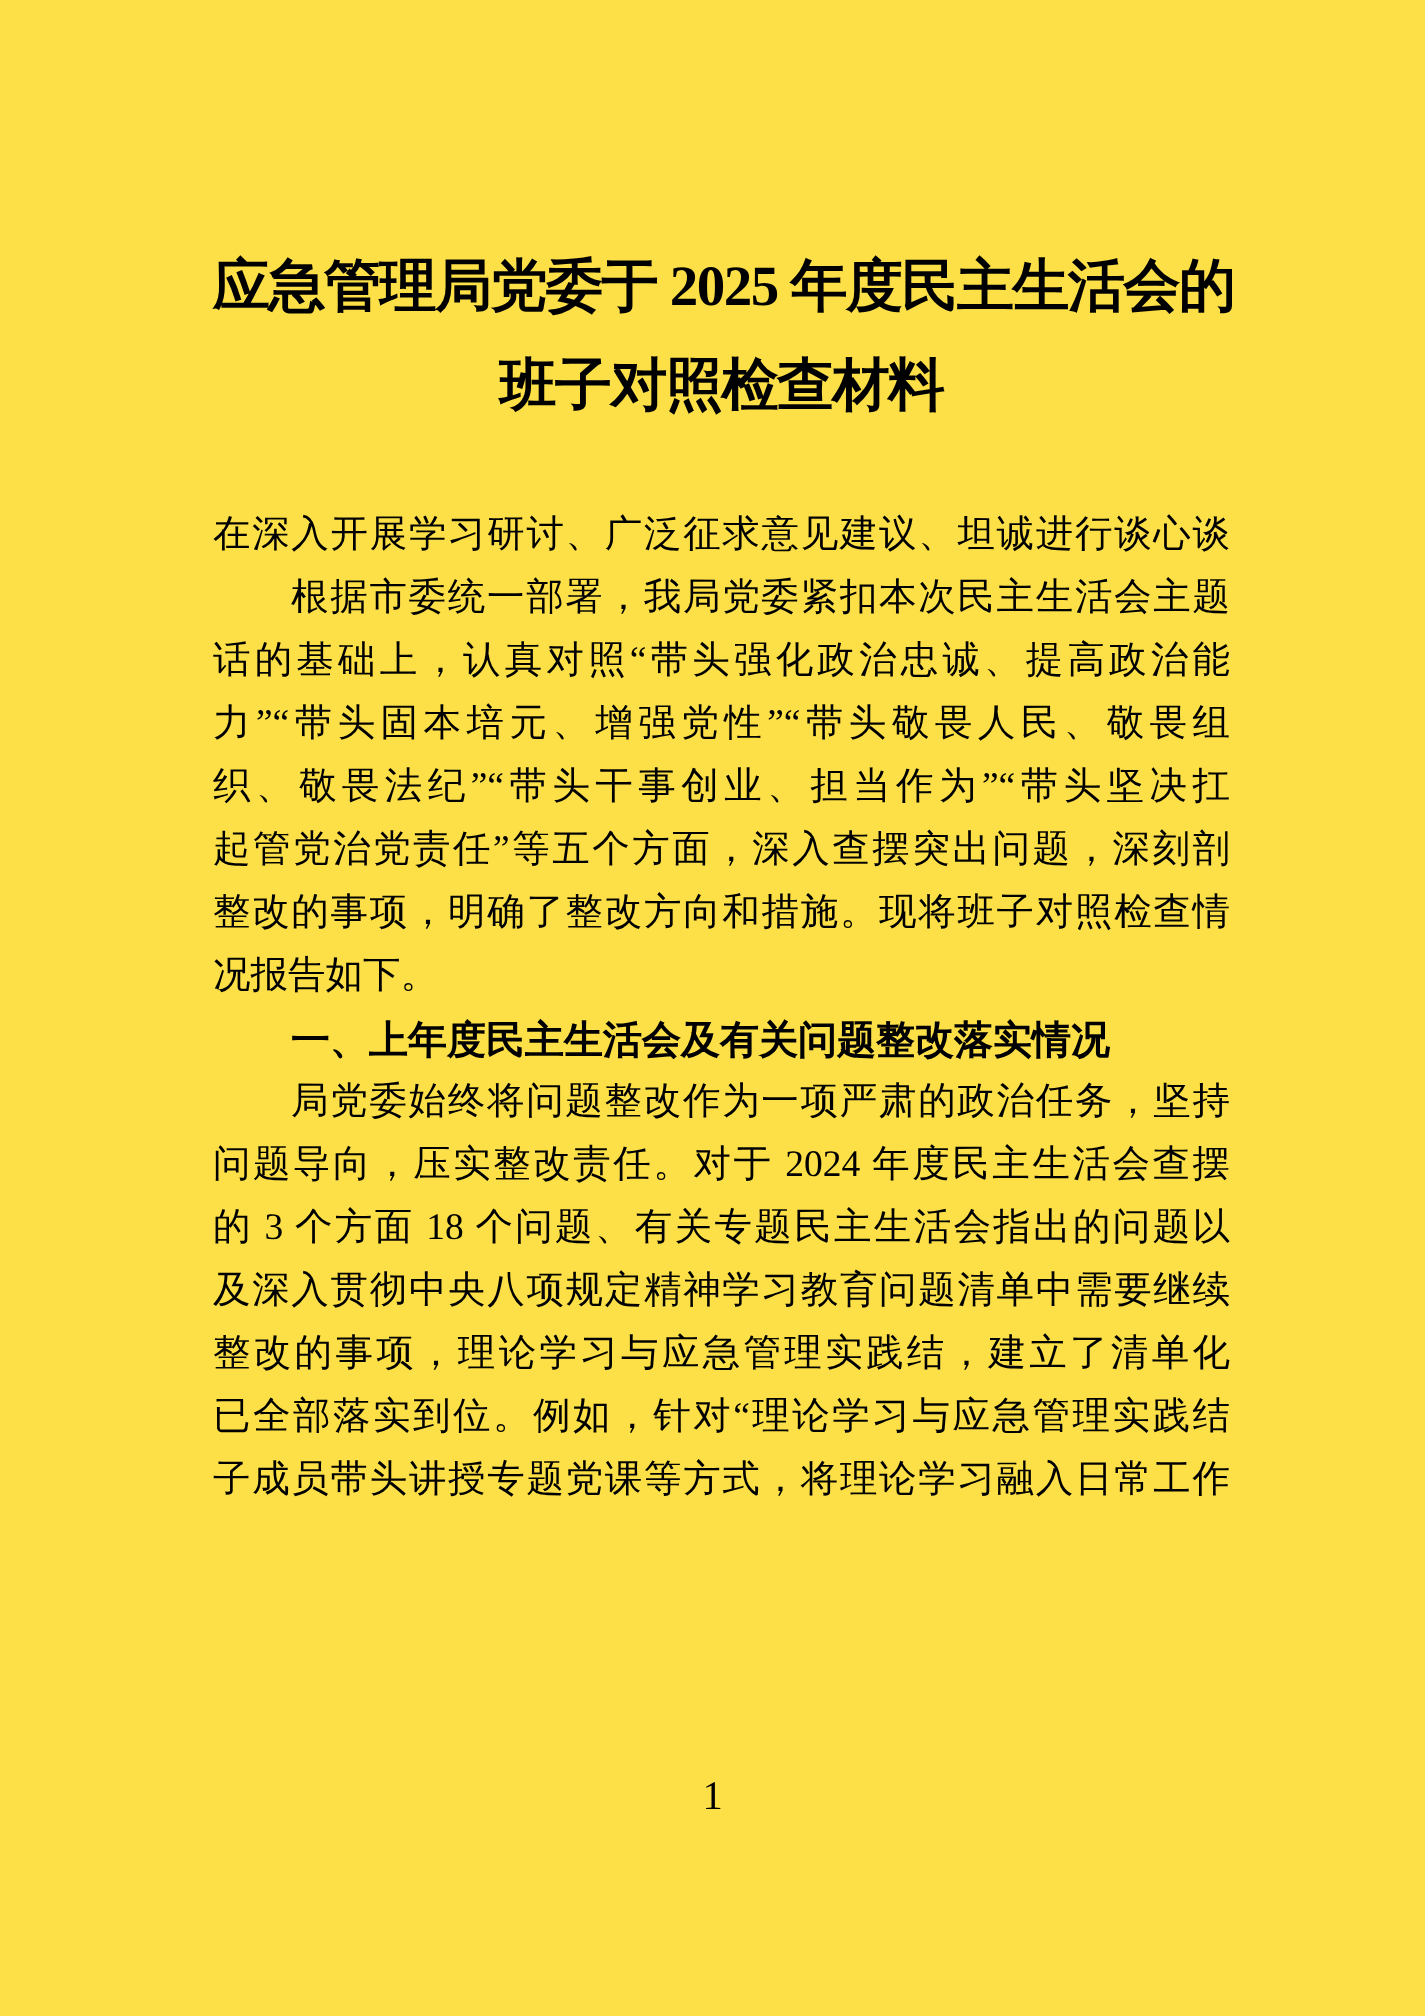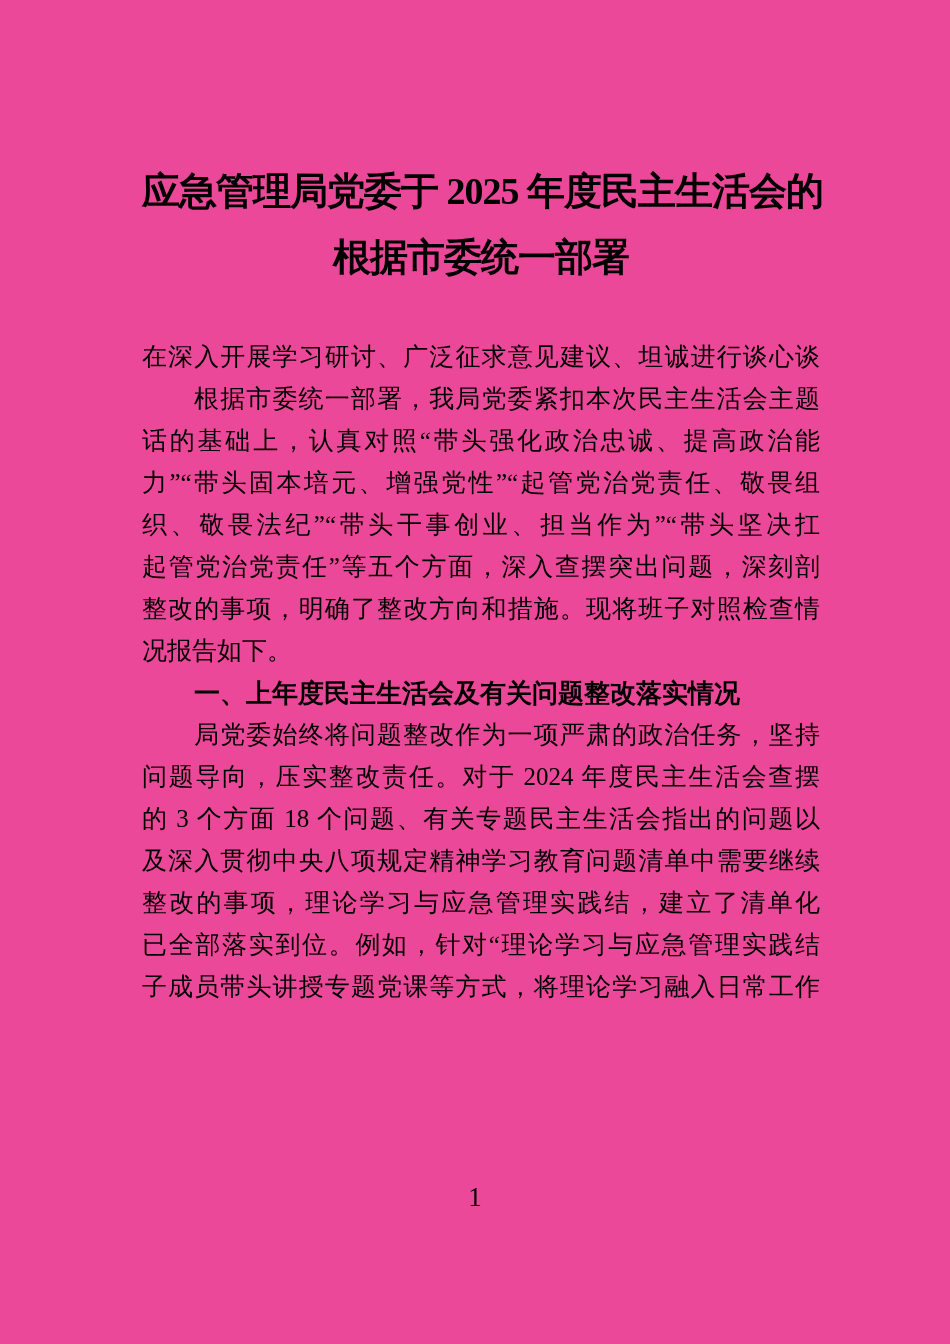--- a/index.html
+++ b/index.html
@@ -5,21 +5,21 @@
   html, body {
     margin: 0;
     padding: 0;
     background: #888;
   }
   .page {
     position: relative;
     width: 950px;
     height: 1344px;
     margin: 0 auto;
-    background: #ec4899;
+    background: #fde047;
     overflow: hidden;
     color: #000000;
     font-family: "Liberation Serif", serif;
   }
   .doc-title {
     position: absolute;
     top: 158px;
     left: 142px;
     width: 678px;
     text-align: center;
@@ -69,28 +69,28 @@
     line-height: 30px;
   }
 </style>
 </head>
 <body>
 
 <div class="page">
 
   <div class="doc-title">
     <div>应急管理局党委于 2025 年度民主生活会的</div>
-    <div>根据市委统一部署</div>
+    <div>班子对照检查材料</div>
   </div>
 
   <div class="body-text">
       <div class="body-line">在深入开展学习研讨、广泛征求意见建议、坦诚进行谈心谈</div>
       <div class="body-line indent">根据市委统一部署，我局党委紧扣本次民主生活会主题</div>
       <div class="body-line">话的基础上，认真对照“带头强化政治忠诚、提高政治能</div>
-      <div class="body-line">力”“带头固本培元、增强党性”“起管党治党责任、敬畏组</div>
+      <div class="body-line">力”“带头固本培元、增强党性”“带头敬畏人民、敬畏组</div>
       <div class="body-line">织、敬畏法纪”“带头干事创业、担当作为”“带头坚决扛</div>
       <div class="body-line">起管党治党责任”等五个方面，深入查摆突出问题，深刻剖</div>
       <div class="body-line">整改的事项，明确了整改方向和措施。现将班子对照检查情</div>
       <div class="body-line short">况报告如下。</div>
       <div class="heading-line">一、上年度民主生活会及有关问题整改落实情况</div>
       <div class="body-line indent">局党委始终将问题整改作为一项严肃的政治任务，坚持</div>
       <div class="body-line">问题导向，压实整改责任。对于 2024 年度民主生活会查摆</div>
       <div class="body-line">的 3 个方面 18 个问题、有关专题民主生活会指出的问题以</div>
       <div class="body-line">及深入贯彻中央八项规定精神学习教育问题清单中需要继续</div>
       <div class="body-line">整改的事项，理论学习与应急管理实践结，建立了清单化</div>

